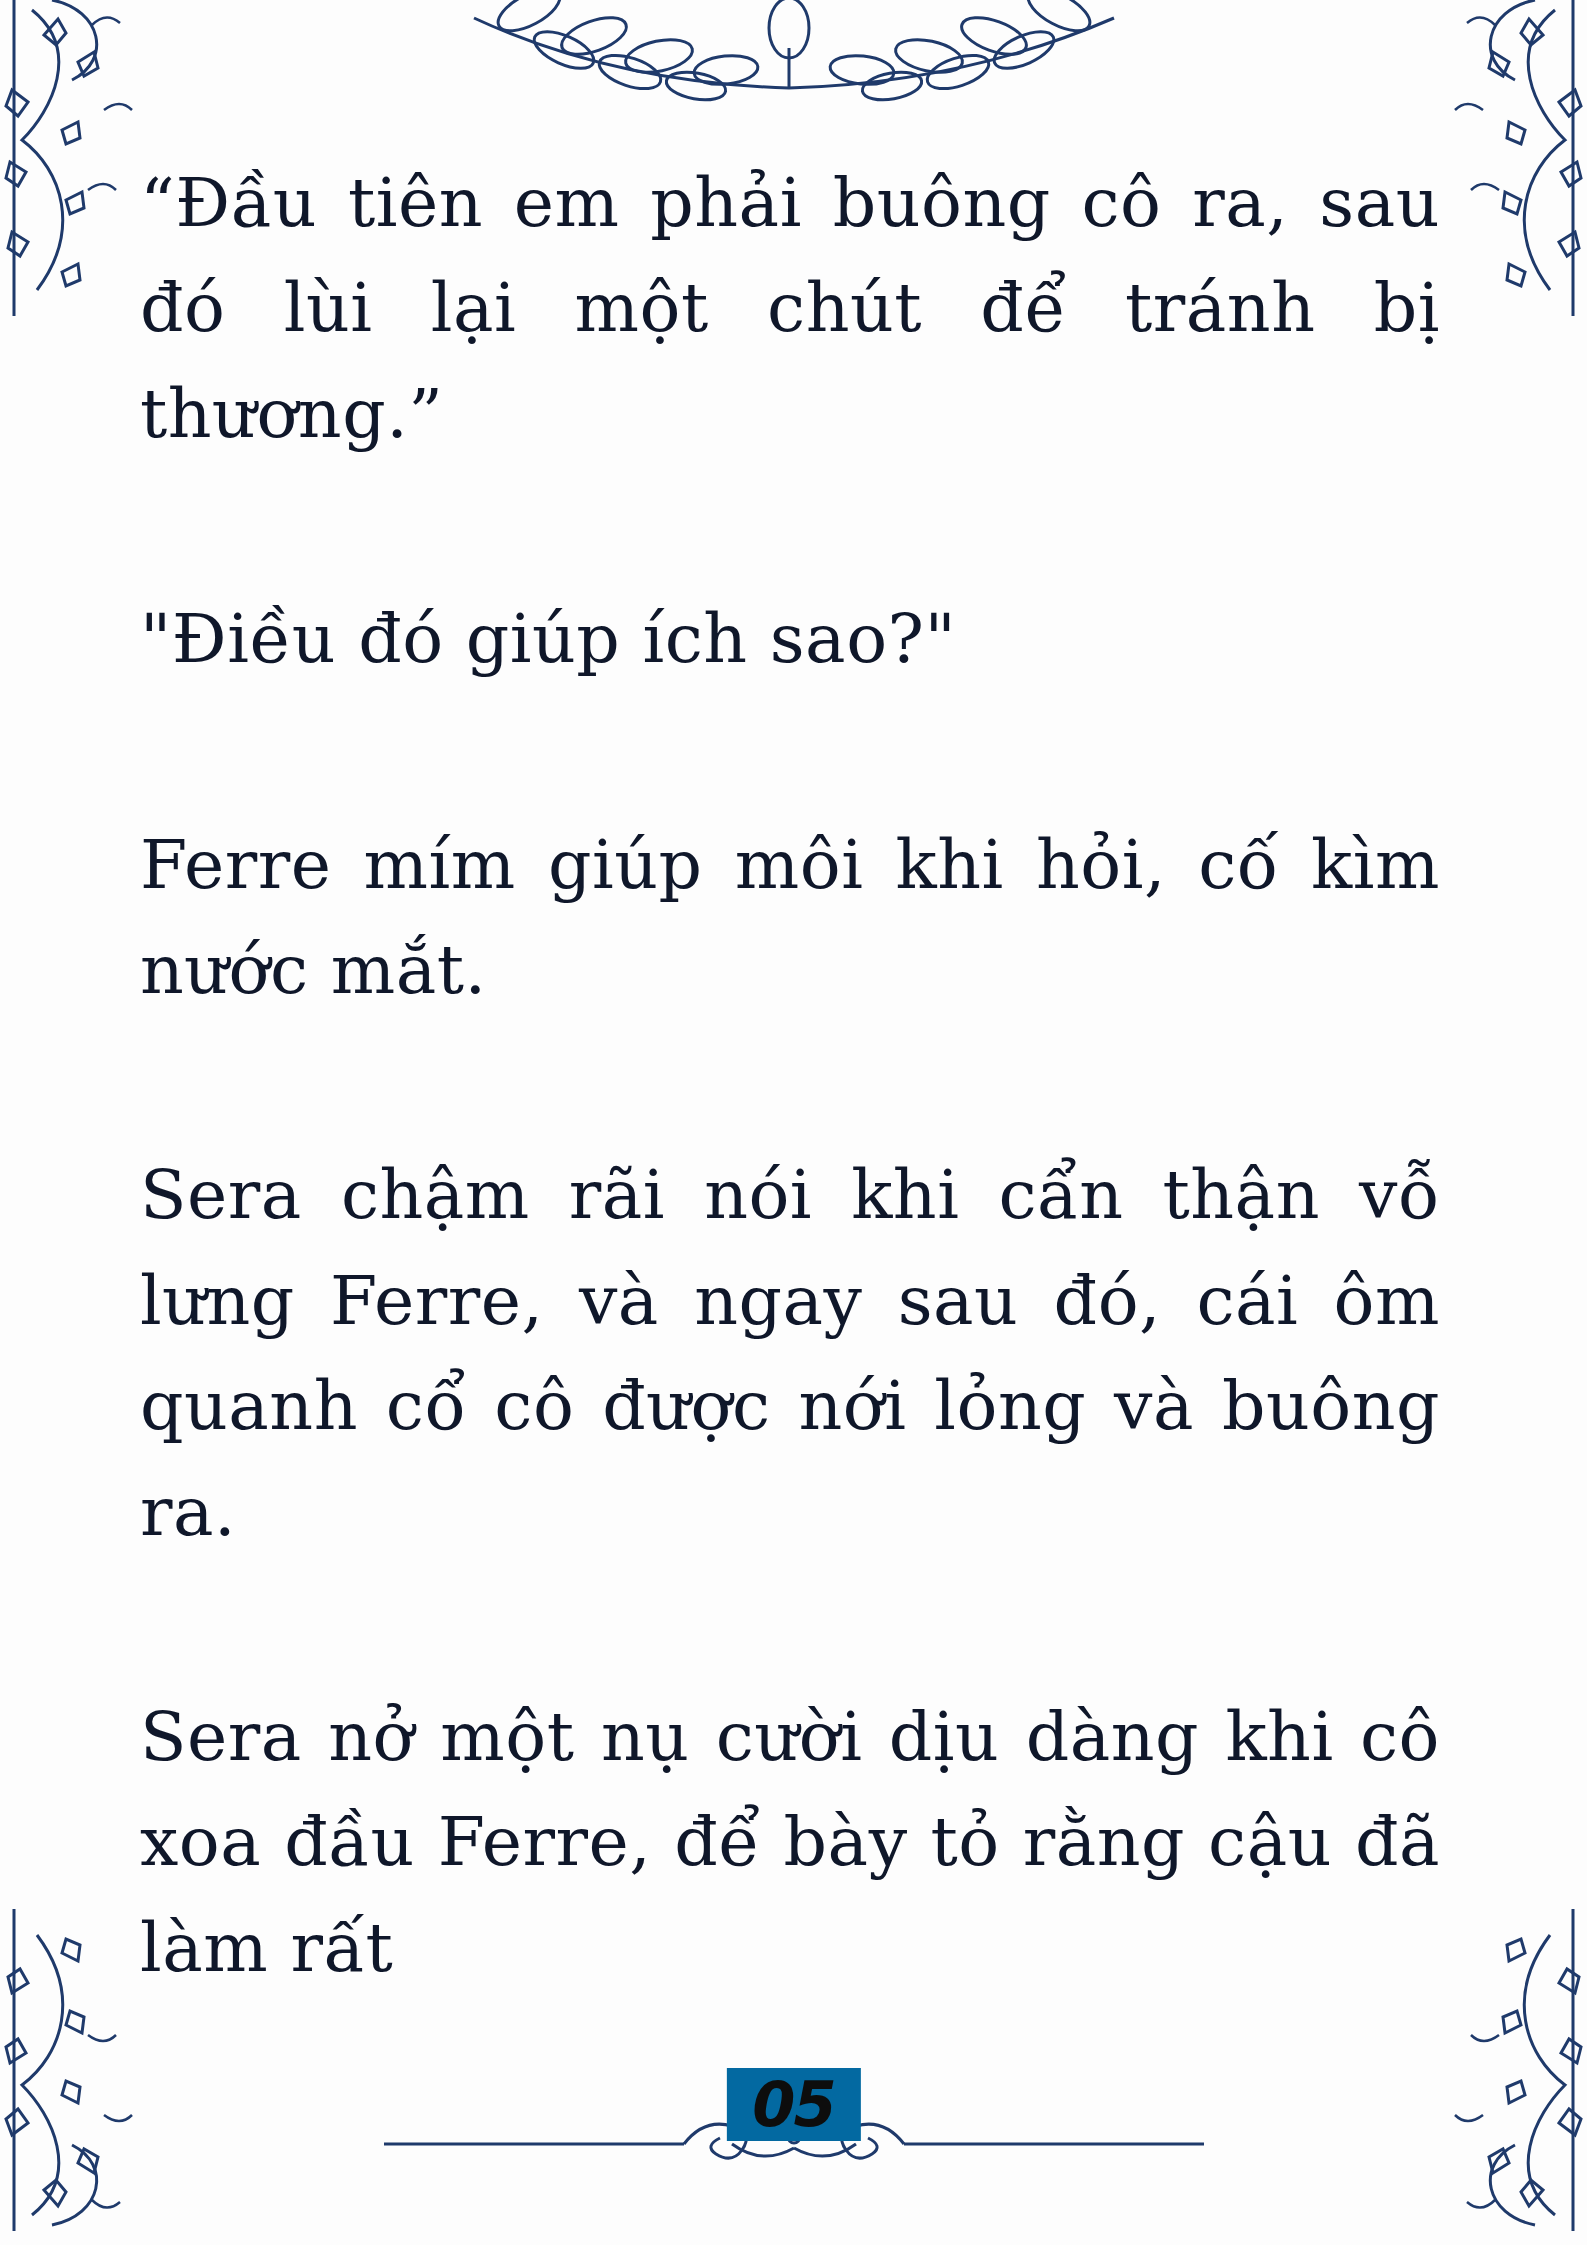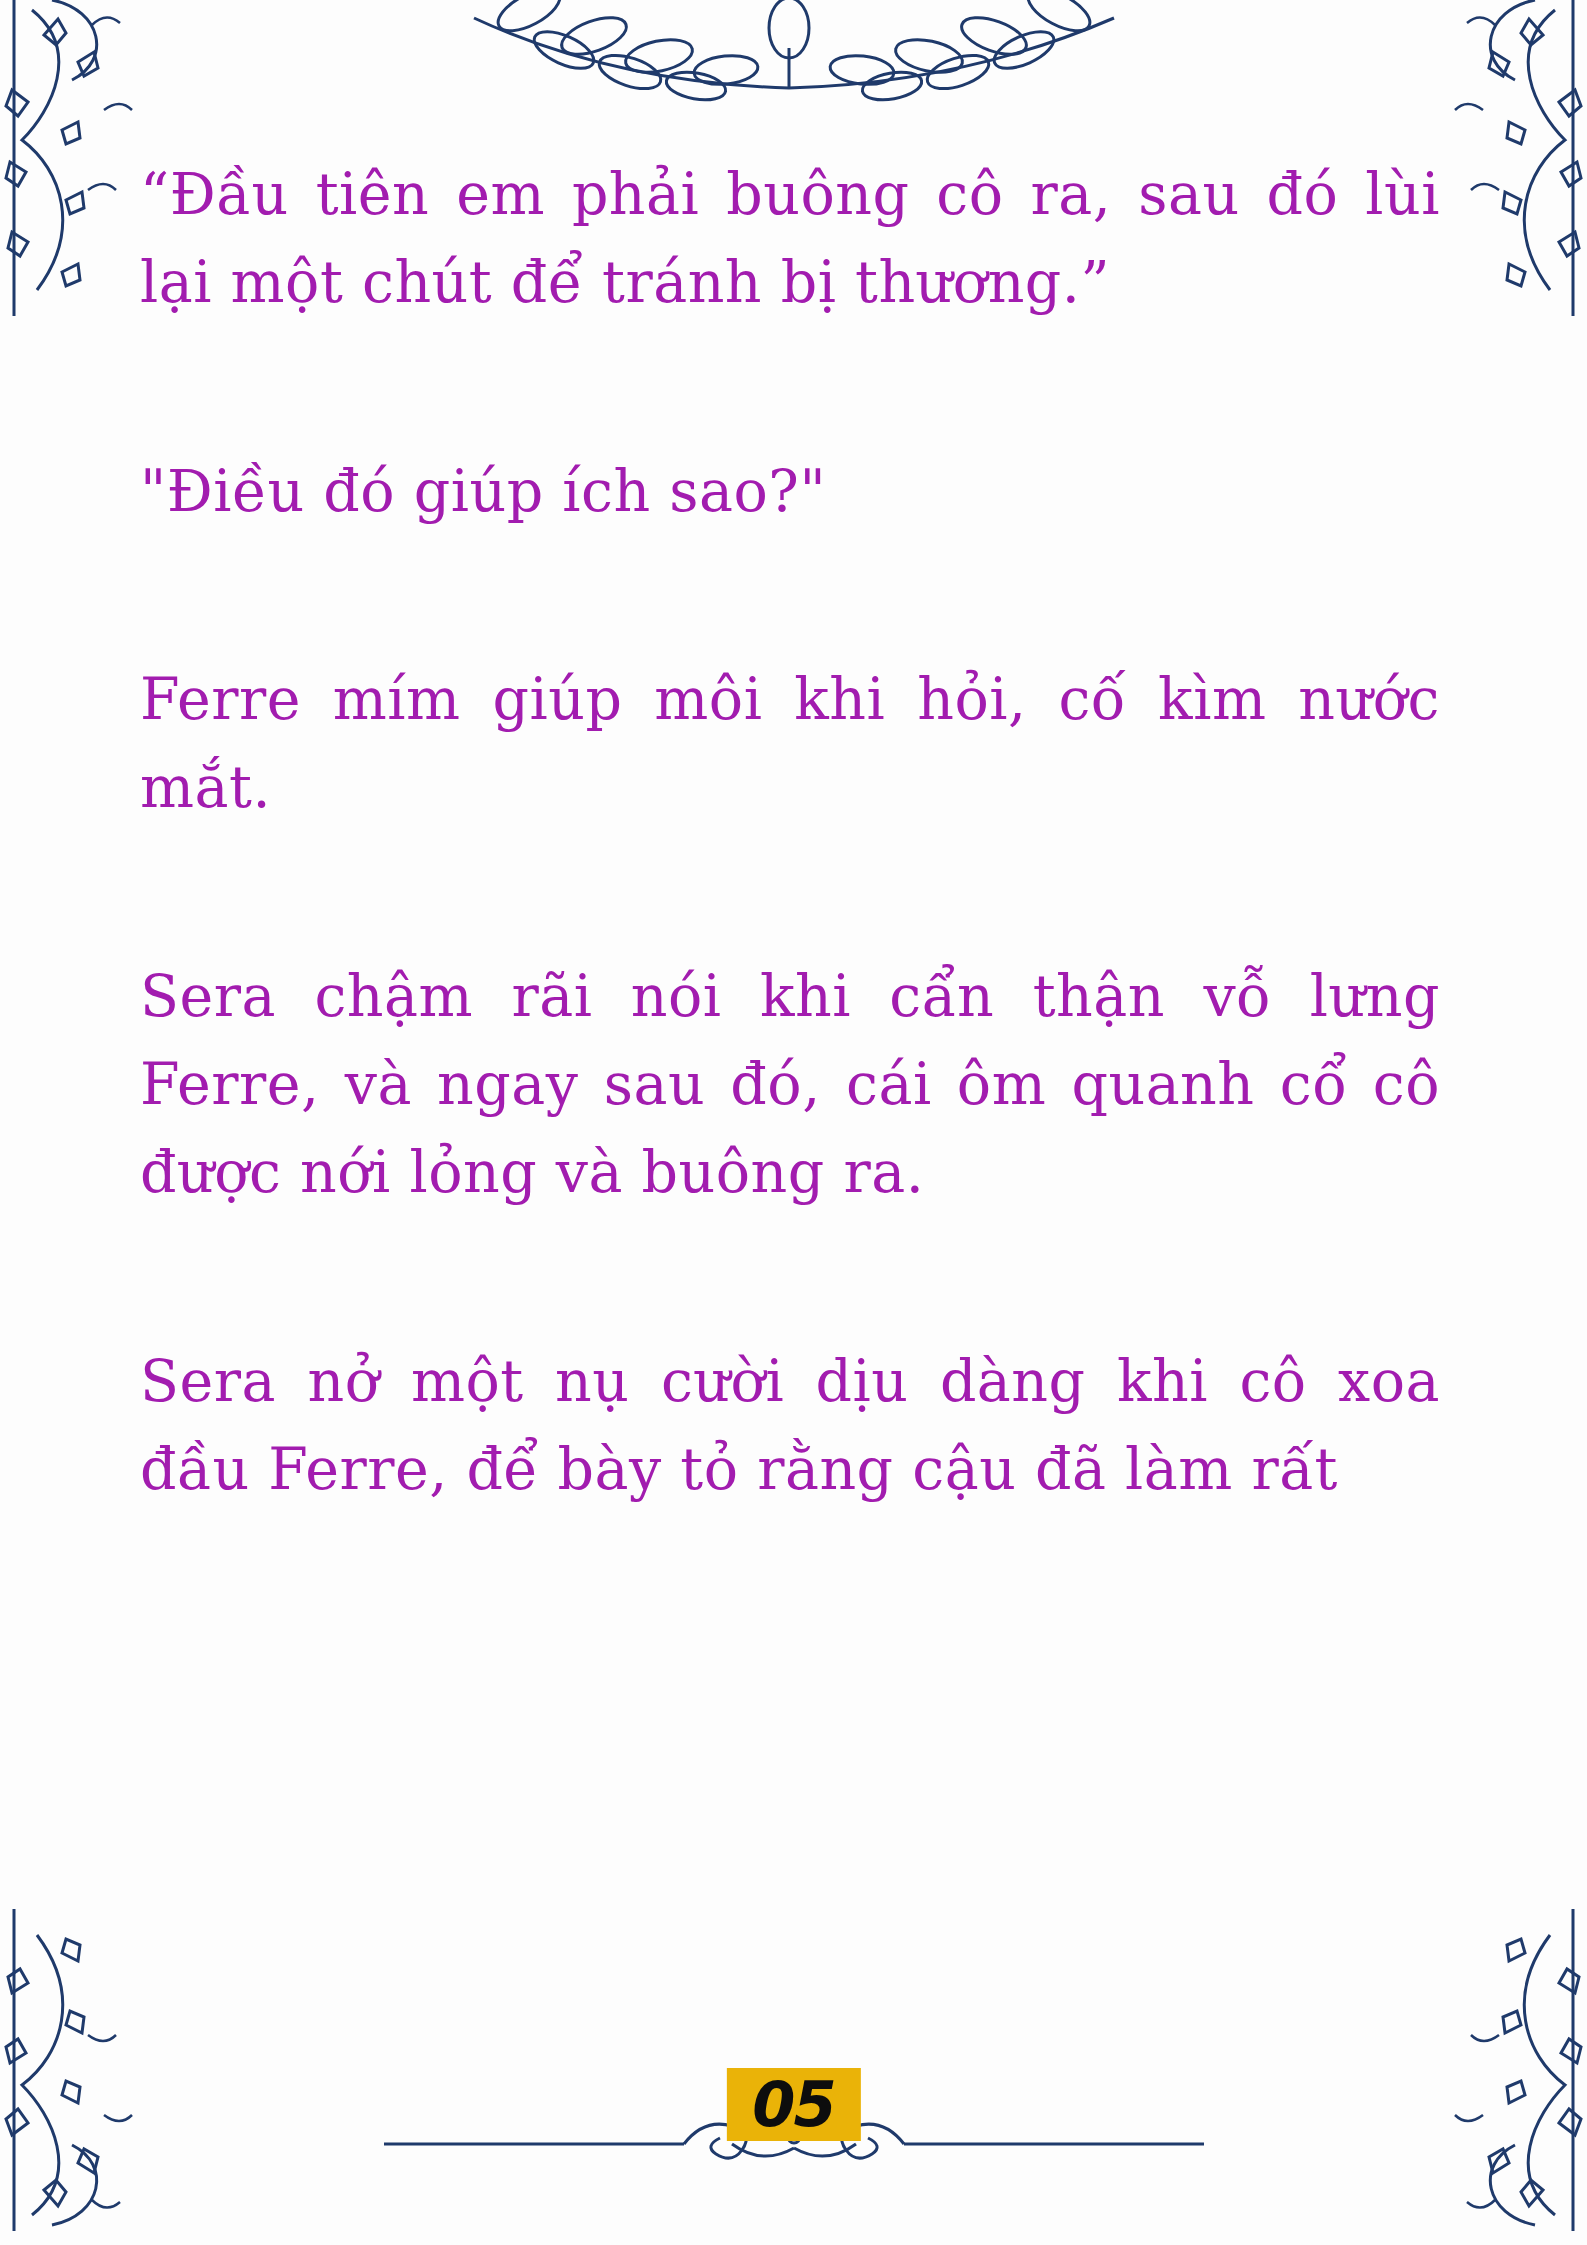--- a/index.html
+++ b/index.html
@@ -66,43 +66,43 @@
 
   
   .content {
     position: absolute;
     top: 150px;
     left: 140px;
     width: 1300px;
   }
   .para {
     font-family: "DejaVu Serif", "Liberation Serif", serif;
-    font-size: 57px;
+    font-size: 68px;
     line-height: 1.55;
-    color: #a21caf;
+    color: #0f172a;
     letter-spacing: 0.5px;
     margin: 0 0 62px 0;
     white-space: pre-wrap;
   }
   .para.justify { text-align: justify; text-align-last: left; }
   .p-gap-xl { margin-bottom: 120px; }
 
   
   .page-number {
     position: absolute;
     bottom: 104px;
     left: 50%;
     transform: translateX(-50%);
     font-family: "DejaVu Sans", "Liberation Sans", sans-serif;
     font-weight: bold;
     font-style: italic;
     font-size: 62px;
     color: #0d0d0d;
     letter-spacing: -2px;
-    background: #eab308;
+    background: #0369a1;
     padding: 0 26px;
     z-index: 5;
   }
 </style>
 </head>
 <body>
 
 <div id="page">
 
   <div class="top-branch">

